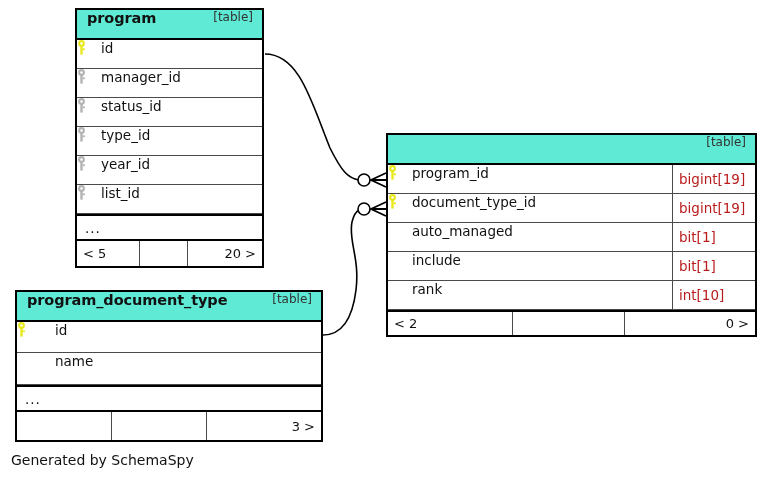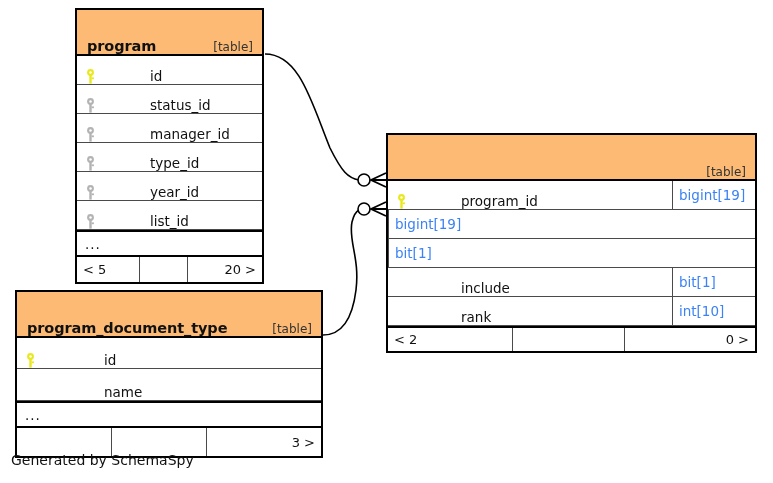--- a/index.html
+++ b/index.html
@@ -35,25 +35,25 @@
   
   .table-box {
     position: absolute;
     box-sizing: border-box;
     border: 2px solid #000000;
     background: #ffffff;
   }
 
   .tbl-header {
     box-sizing: border-box;
-    height: 46px;
-    background: #fdba74;
+    height: 30px;
+    background: #5eead4;
     border-bottom: 2px solid #000000;
     display: flex;
-    align-items: flex-end;
+    align-items: flex-start;
     padding: 0 9px 0 10px;
     white-space: nowrap;
   }
   .tbl-title {
     font-weight: bold;
     font-size: 14.5px;
     letter-spacing: -0.1px;
     color: #111111;
   }
   .tbl-kind {
@@ -68,36 +68,34 @@
     border-bottom: 1px solid #4a4a4a;
     display: flex;
     align-items: center;
     white-space: nowrap;
   }
   .tbl-row:last-child { border-bottom: none; }
 
   .cell-name {
     box-sizing: border-box;
     display: flex;
-    align-items: flex-end;
+    align-items: flex-start;
     flex: 1 1 auto;
     height: 100%;
-    padding-left: 9px;
     overflow: hidden;
-    gap: 40px;
   }
   .cell-type {
     box-sizing: border-box;
     display: flex;
     align-items: center;
     height: 100%;
     border-left: 1px solid #4a4a4a;
     padding-left: 6px;
     font-size: 13.5px;
-    color: #3b82f6;
+    color: #b91c1c;
     flex: 0 0 auto;
   }
 
   .col-label {
     font-size: 13.5px;
     color: #111111;
   }
 
   
   .keyslot {
@@ -199,35 +197,35 @@
     <div class="tbl-row">
       <div class="cell-name">
         <span class="keyslot">
           <svg class="key-ico" width="9" height="15" viewBox="0 0 9 15" aria-hidden="true">
             <circle cx="4.5" cy="3.4" r="3.4" fill="#b3b3b3"></circle>
             <circle cx="4.5" cy="3.4" r="1.25" fill="#ffffff"></circle>
             <rect x="3.3" y="5.6" width="2.4" height="9" fill="#b3b3b3"></rect>
             <rect x="5.7" y="8.4" width="2.2" height="1.8" fill="#b3b3b3"></rect>
           </svg>
         </span>
+        <span class="col-label">manager_id</span>
+      </div>
+    </div>
+
+    <div class="tbl-row">
+      <div class="cell-name">
+        <span class="keyslot">
+          <svg class="key-ico" width="9" height="15" viewBox="0 0 9 15" aria-hidden="true">
+            <circle cx="4.5" cy="3.4" r="3.4" fill="#b3b3b3"></circle>
+            <circle cx="4.5" cy="3.4" r="1.25" fill="#ffffff"></circle>
+            <rect x="3.3" y="5.6" width="2.4" height="9" fill="#b3b3b3"></rect>
+            <rect x="5.7" y="8.4" width="2.2" height="1.8" fill="#b3b3b3"></rect>
+          </svg>
+        </span>
         <span class="col-label">status_id</span>
-      </div>
-    </div>
-
-    <div class="tbl-row">
-      <div class="cell-name">
-        <span class="keyslot">
-          <svg class="key-ico" width="9" height="15" viewBox="0 0 9 15" aria-hidden="true">
-            <circle cx="4.5" cy="3.4" r="3.4" fill="#b3b3b3"></circle>
-            <circle cx="4.5" cy="3.4" r="1.25" fill="#ffffff"></circle>
-            <rect x="3.3" y="5.6" width="2.4" height="9" fill="#b3b3b3"></rect>
-            <rect x="5.7" y="8.4" width="2.2" height="1.8" fill="#b3b3b3"></rect>
-          </svg>
-        </span>
-        <span class="col-label">manager_id</span>
       </div>
     </div>
 
     <div class="tbl-row">
       <div class="cell-name">
         <span class="keyslot">
           <svg class="key-ico" width="9" height="15" viewBox="0 0 9 15" aria-hidden="true">
             <circle cx="4.5" cy="3.4" r="3.4" fill="#b3b3b3"></circle>
             <circle cx="4.5" cy="3.4" r="1.25" fill="#ffffff"></circle>
             <rect x="3.3" y="5.6" width="2.4" height="9" fill="#b3b3b3"></rect>
@@ -290,24 +288,39 @@
             <rect x="3.3" y="5.6" width="2.4" height="9" fill="#e8e81c"></rect>
             <rect x="5.7" y="8.4" width="2.2" height="1.8" fill="#e8e81c"></rect>
           </svg>
         </span>
         <span class="col-label">program_id</span>
       </div>
       <div class="cell-type" style="flex:0 0 83px;">bigint[19]</div>
     </div>
 
     <div class="tbl-row">
+      <div class="cell-name">
+        <span class="keyslot">
+          <svg class="key-ico" width="9" height="15" viewBox="0 0 9 15" aria-hidden="true">
+            <circle cx="4.5" cy="3.4" r="3.4" fill="#e8e81c"></circle>
+            <circle cx="4.5" cy="3.4" r="1.25" fill="#ffffff"></circle>
+            <rect x="3.3" y="5.6" width="2.4" height="9" fill="#e8e81c"></rect>
+            <rect x="5.7" y="8.4" width="2.2" height="1.8" fill="#e8e81c"></rect>
+          </svg>
+        </span>
+        <span class="col-label">document_type_id</span>
+      </div>
       <div class="cell-type" style="flex:0 0 83px;">bigint[19]</div>
     </div>
 
     <div class="tbl-row">
+      <div class="cell-name">
+        <span class="keyslot"></span>
+        <span class="col-label">auto_managed</span>
+      </div>
       <div class="cell-type" style="flex:0 0 83px;">bit[1]</div>
     </div>
 
     <div class="tbl-row">
       <div class="cell-name">
         <span class="keyslot"></span>
         <span class="col-label">include</span>
       </div>
       <div class="cell-type" style="flex:0 0 83px;">bit[1]</div>
     </div>

